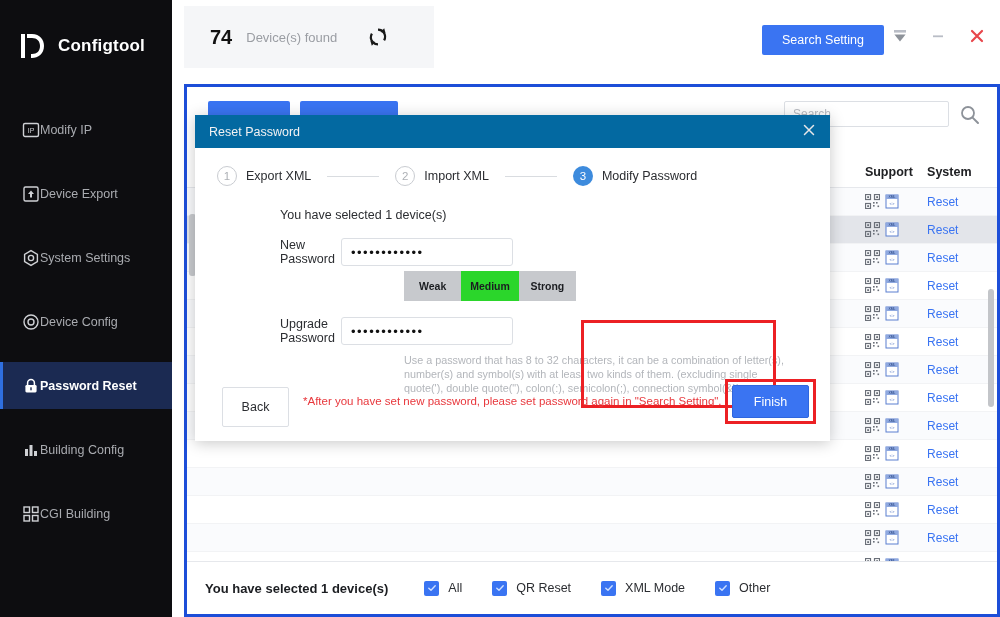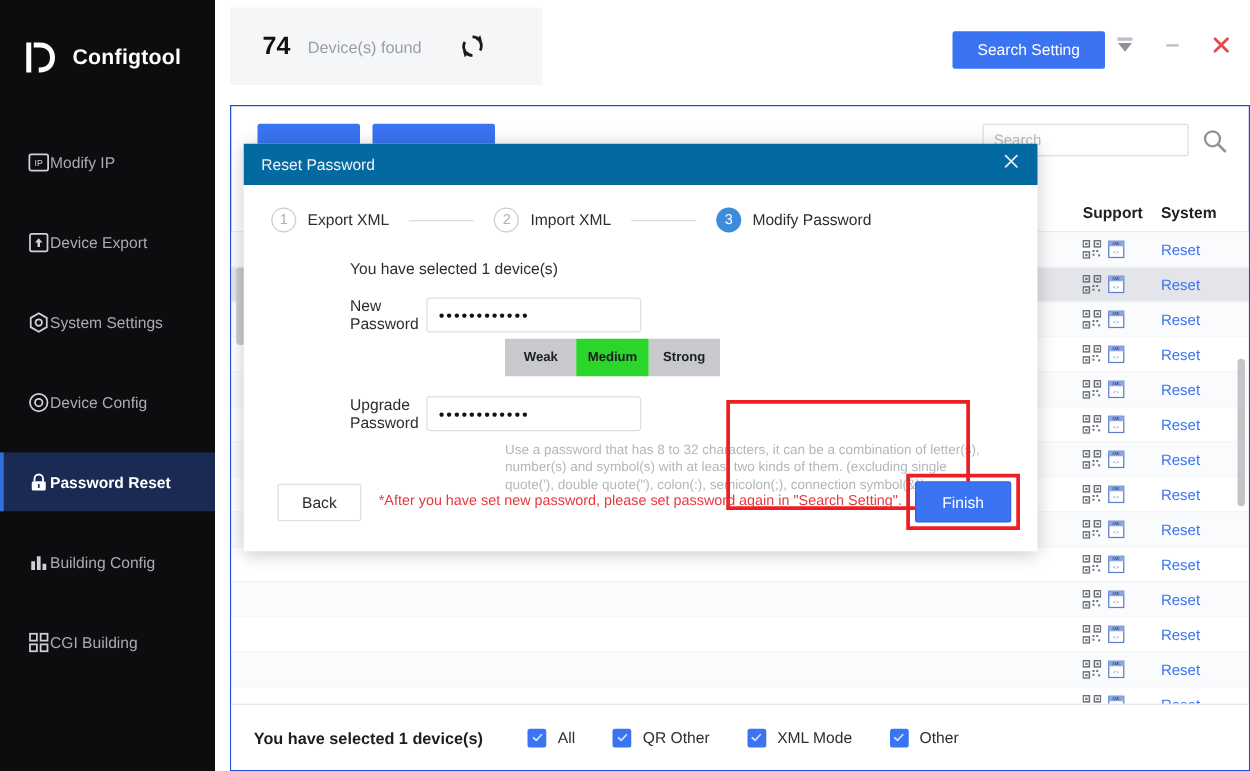--- a/index.html
+++ b/index.html
@@ -59,21 +59,21 @@
     font-size:12.5px;font-family:inherit;
     padding:0 16px;height:30px;line-height:30px;cursor:pointer;
     min-width:122px;
   }
   .win-ctrls{position:absolute;right:14px;top:27px;display:flex;align-items:center;gap:22px;}
   .win-ctrls .wc{cursor:pointer;display:block;}
 
   
   .panel{
     position:absolute;left:184px;top:84px;width:816px;height:533px;
-    background:#ffffff;border:1px solid #1d4ed8;box-sizing:border-box;
+    background:#ffffff;border:3px solid #1d4ed8;box-sizing:border-box;
   }
   .toolbar{position:relative;height:40px;}
   .tb-btn{
     position:absolute;top:14px;background:#3a74f2;border:none;border-radius:2px;
     height:26px;width:82px;cursor:pointer;
   }
   .tb-btn.b1{left:21px;}
   .tb-btn.b2{left:113px;width:98px;}
   .search-wrap{position:absolute;right:48px;top:14px;}
   .search-input{
@@ -171,21 +171,21 @@
   .hint{
     margin:8px 0 0 187px;width:388px;
     font-size:10.8px;line-height:14px;color:#b3b6bb;
   }
   .redbox{
     position:absolute;left:386px;top:112px;width:195px;height:88px;
     border:3px solid #ec2024;box-sizing:border-box;pointer-events:none;
   }
   .dlg-foot{position:absolute;left:0;right:0;bottom:14px;height:42px;}
   .btn-back{
-    position:absolute;left:27px;top:2px;width:67px;height:30px;
+    position:absolute;left:27px;top:2px;width:67px;height:40px;
     background:#fff;border:1px solid #dcdfe4;border-radius:2px;
     font-size:12.5px;font-family:inherit;color:#2b2d31;cursor:pointer;
   }
   .foot-note{
     position:absolute;left:108px;top:10px;
     font-size:11.5px;color:#e8373c;
   }
   .btn-finish{
     position:absolute;right:21px;top:0;width:77px;height:33px;
     background:#3a74f2;border:1px solid #2f66de;border-radius:2px;
@@ -799,21 +799,21 @@
               </svg>
             </span>
             <span class="fchk-l">All</span>
           </div>
           <div class="fchk-g">
             <span class="fchk">
               <svg width="10" height="10" viewBox="0 0 10 10">
                 <path d="M1.8 5.2 L4 7.3 L8.2 2.8" fill="none" stroke="#cfe0ff" stroke-width="1.4" stroke-linecap="round" stroke-linejoin="round"></path>
               </svg>
             </span>
-            <span class="fchk-l">QR Other</span>
+            <span class="fchk-l">QR Reset</span>
           </div>
           <div class="fchk-g">
             <span class="fchk">
               <svg width="10" height="10" viewBox="0 0 10 10">
                 <path d="M1.8 5.2 L4 7.3 L8.2 2.8" fill="none" stroke="#cfe0ff" stroke-width="1.4" stroke-linecap="round" stroke-linejoin="round"></path>
               </svg>
             </span>
             <span class="fchk-l">XML Mode</span>
           </div>
           <div class="fchk-g">

